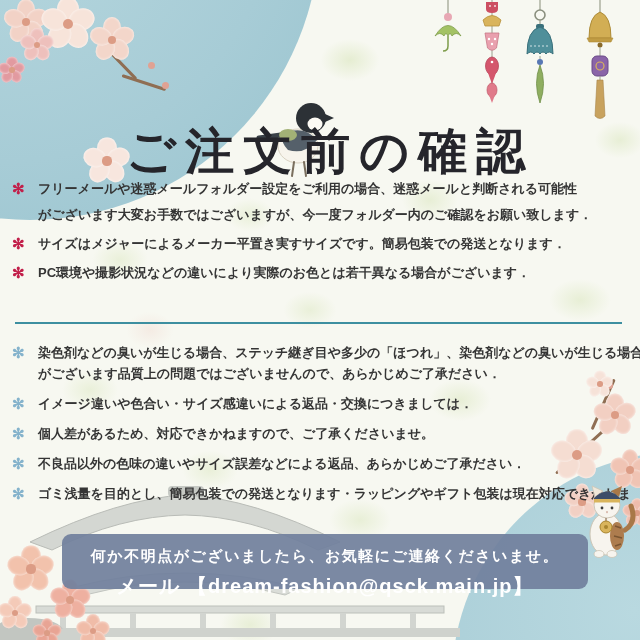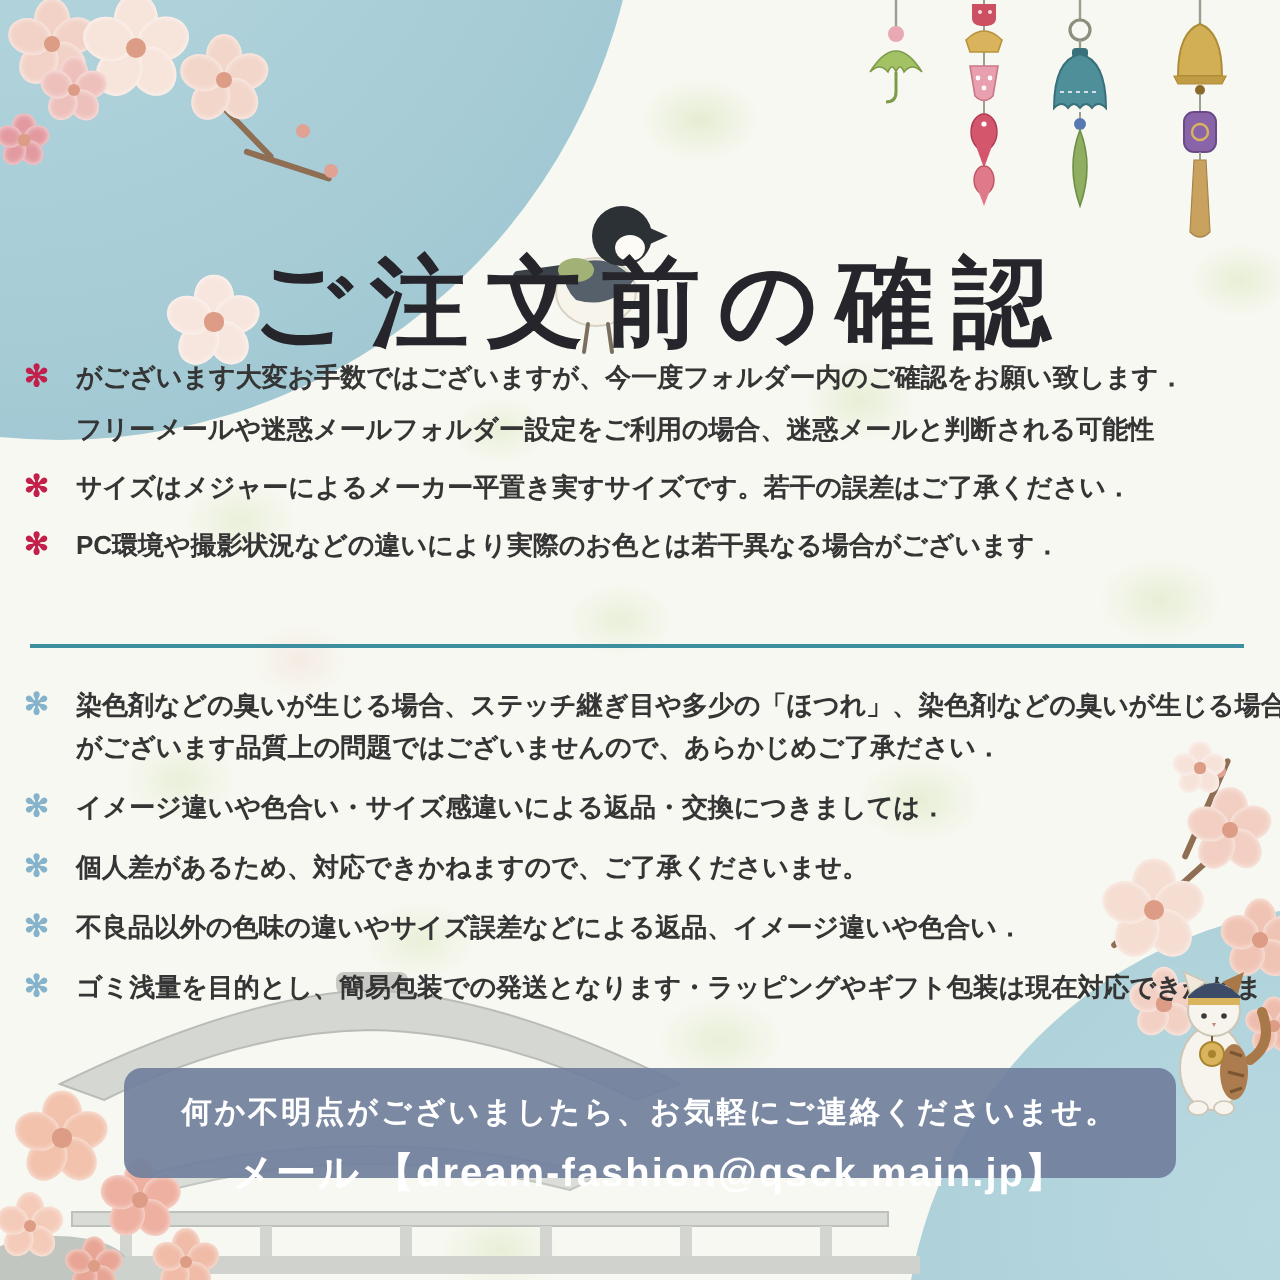--- a/index.html
+++ b/index.html
@@ -287,28 +287,28 @@
   <path d="M71,26 L80,30 L71,34 Z" fill="#2c3136"></path>
   <path d="M40,74 L38,88 M50,74 L52,88" stroke="#7a6f5e" stroke-width="2" stroke-linecap="round"></path>
 </svg>
 
 <h1 class="page-title">ご注文前の確認</h1>
 
 <div class="notices sec1">
   <div class="item">
     <span class="marker">✻</span>
     <div class="lines">
+      <div class="line">フリーメールや迷惑メールフォルダー設定をご利用の場合、迷惑メールと判断される可能性</div>
       <div class="line">がございます大変お手数ではございますが、今一度フォルダー内のご確認をお願い致します．</div>
-      <div class="line">フリーメールや迷惑メールフォルダー設定をご利用の場合、迷惑メールと判断される可能性</div>
     </div>
   </div>
   <div class="item">
     <span class="marker">✻</span>
     <div class="lines">
-        <div class="line">サイズはメジャーによるメーカー平置き実すサイズです。若干の誤差はご了承ください．</div>
+        <div class="line">サイズはメジャーによるメーカー平置き実すサイズです。簡易包装での発送となります．</div>
       </div>
   </div>
   <div class="item">
     <span class="marker">✻</span>
     <div class="lines">
         <div class="line">PC環境や撮影状況などの違いにより実際のお色とは若干異なる場合がございます．</div>
       </div>
   </div>
 </div>
 
@@ -330,21 +330,21 @@
   </div>
   <div class="item">
     <span class="marker">✻</span>
     <div class="lines">
         <div class="line">個人差があるため、対応できかねますので、ご了承くださいませ。</div>
       </div>
   </div>
   <div class="item">
     <span class="marker">✻</span>
     <div class="lines">
-        <div class="line">不良品以外の色味の違いやサイズ誤差などによる返品、イメージ違いや色合い．</div>
+        <div class="line">不良品以外の色味の違いやサイズ誤差などによる返品、あらかじめご了承ださい．</div>
       </div>
   </div>
   <div class="item">
     <span class="marker">✻</span>
     <div class="lines">
         <div class="line">ゴミ浅量を目的とし、簡易包装での発送となります・ラッピングやギフト包装は現在対応できかねま</div>
       </div>
   </div>
 </div>
 

